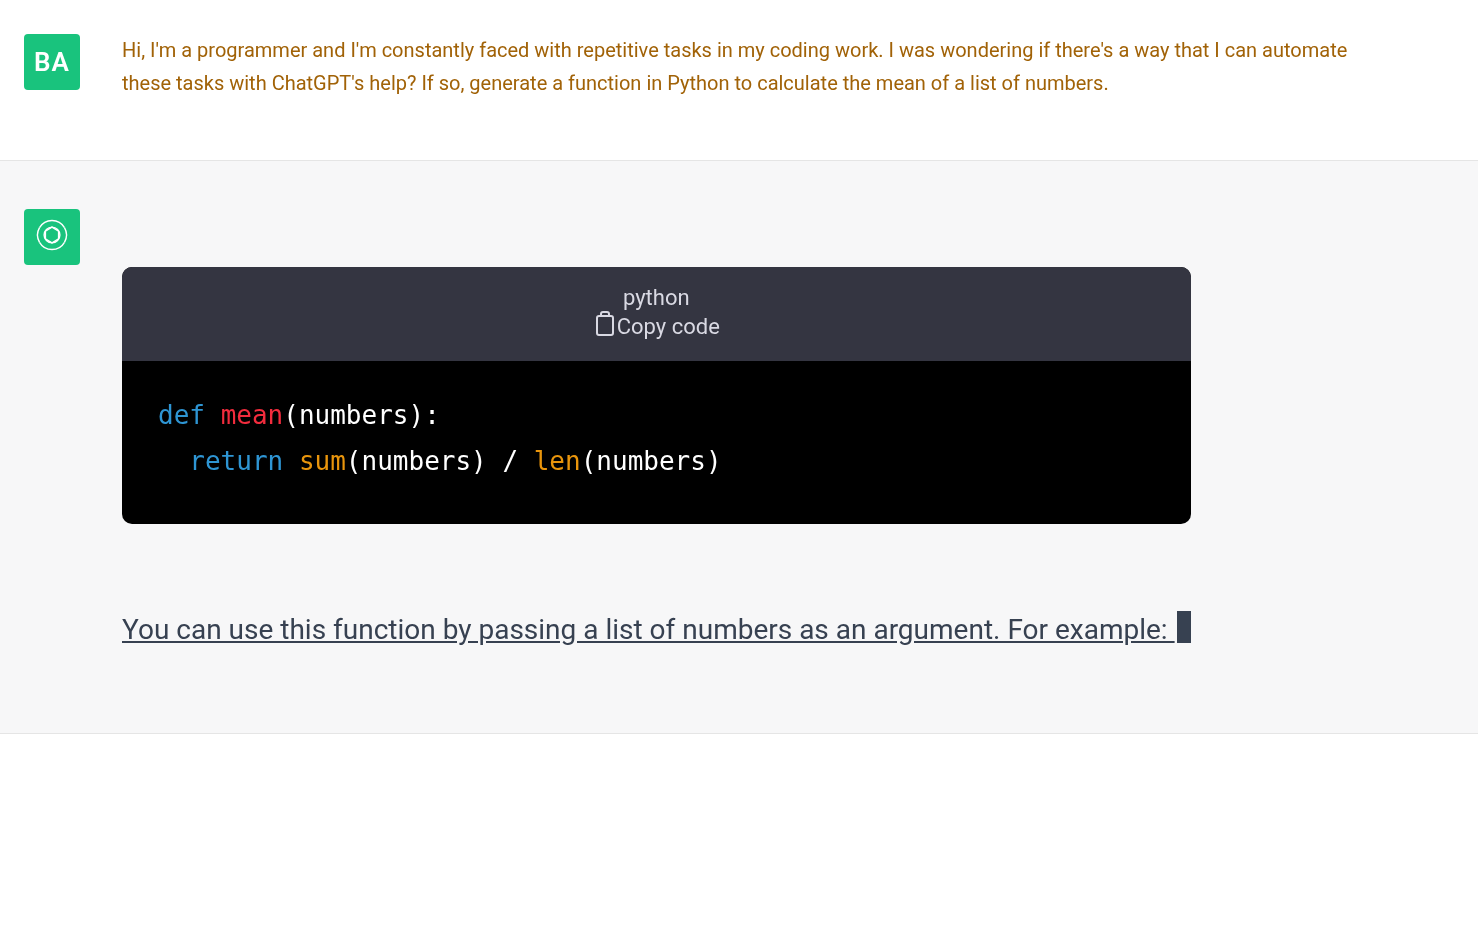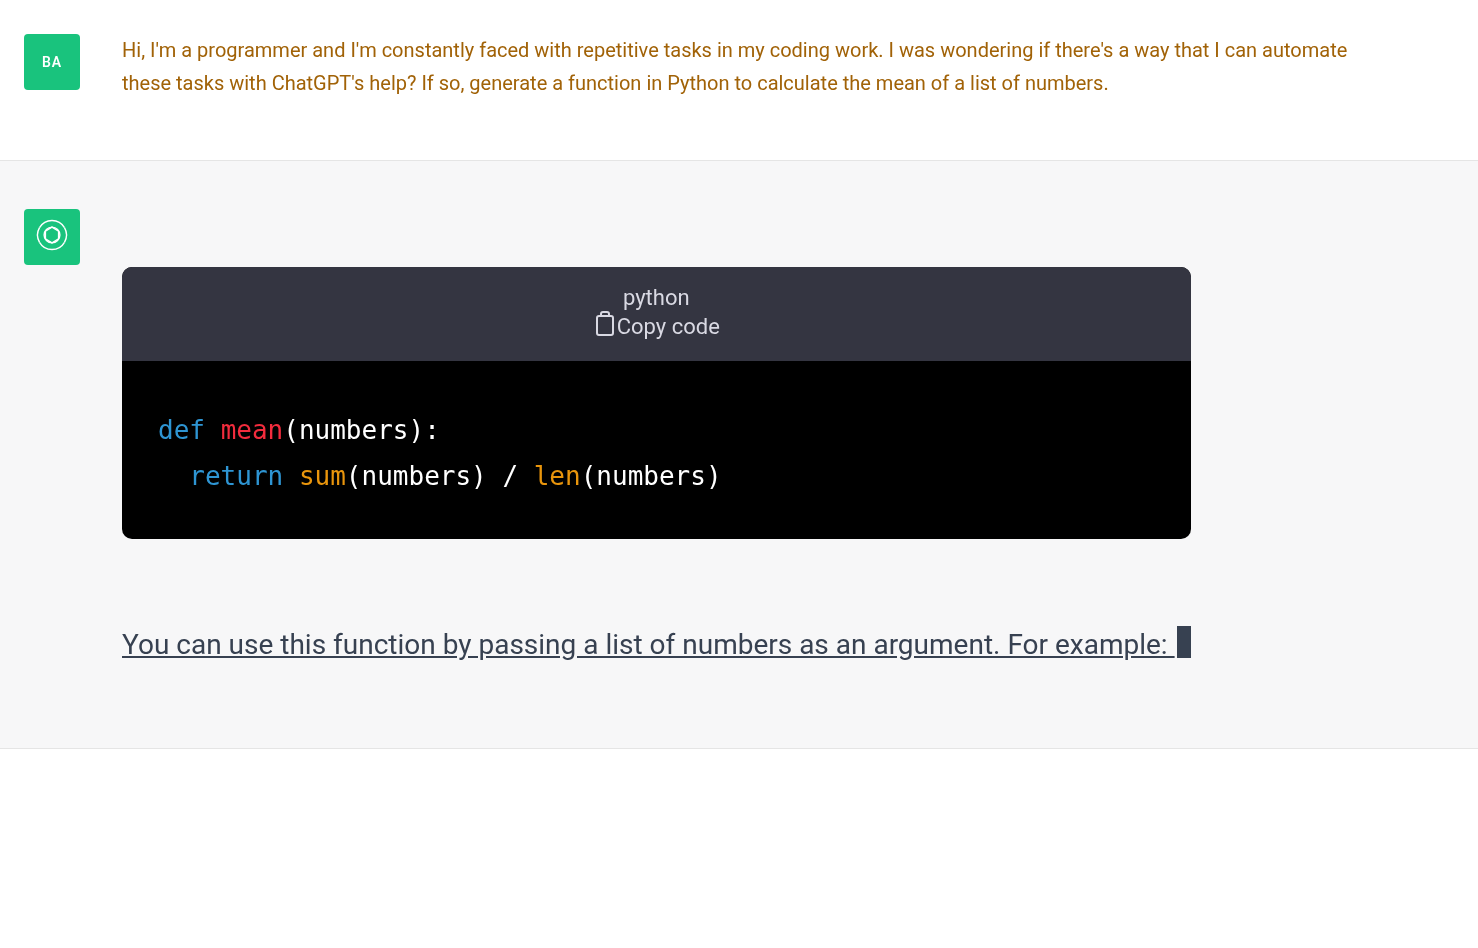--- a/index.html
+++ b/index.html
@@ -1,31 +1,31 @@
 <!DOCTYPE html>
 <html><head>
 <meta charset="utf-8">
 <style>
   * { box-sizing: border-box; margin: 0; padding: 0; }
   html, body { width: 1478px; font-family: -apple-system, BlinkMacSystemFont, "Segoe UI", Roboto, Helvetica, Arial, sans-serif; color: #343541; }
   .message { display: flex; padding: 34px 24px 60px 24px; border-bottom: 1px solid #e5e5e5; }
   .message.user { background: #ffffff; }
   .message.assistant { background: #f7f7f8; padding-top: 48px; padding-bottom: 80px; }
   .avatar { width: 56px; height: 56px; flex-shrink: 0; border-radius: 4px; display: flex; align-items: center; justify-content: center; }
-  .avatar.user-avatar { background: #19c37d; color: #fff; font-weight: 600; font-size: 14px; letter-spacing: 1px; }
+  .avatar.user-avatar { background: #19c37d; color: #fff; font-weight: 600; font-size: 26px; letter-spacing: 1px; }
   .avatar.assistant-avatar { background: #19c37d; }
   .avatar.assistant-avatar svg { width: 36px; height: 36px; stroke: #fff; fill: #fff; }
   .content { margin-left: 42px; max-width: 1230px; }
   .text { font-size: 20px; line-height: 1.65; color: #a16207; }
   .code-block { margin-top: 58px; border-radius: 10px; overflow: hidden; background: #000; }
   .code-header { background: #343541; color: #d9d9e3; padding: 18px 28px; display: flex; align-items: center; justify-content: flex-end; font-size: 22px; flex-direction: column; }
   .code-lang { color: #d9d9e3; }
   .copy-btn { display: flex; align-items: center; background: none; border: none; color: #d9d9e3; font-size: 22px; cursor: pointer; font-family: inherit; }
   .copy-btn svg { width: 24px; height: 28px; }
-  pre.code-body { padding: 32px 36px 40px 36px; font-family: ui-monospace, "SF Mono", Menlo, Consolas, monospace; font-size: 26px; line-height: 1.75; color: #fff; white-space: pre; margin-top: 15px; }
+  pre.code-body { padding: 32px 36px 40px 36px; font-family: ui-monospace, "SF Mono", Menlo, Consolas, monospace; font-size: 26px; line-height: 1.75; color: #fff; white-space: pre; }
   .tok-kw { color: #2e95d3; }
   .tok-fn { color: #f22c3d; }
   .tok-bi { color: #e9950c; }
   .follow { margin-top: 84px; font-size: 28px; line-height: 1.6; color: #374151; text-decoration: underline; }
   .cursor { display: inline-block; width: 14px; height: 32px; background: #374151; vertical-align: -4px; margin-left: 2px; }
 </style>
 </head>
 <body>
 
 <div class="message user">

